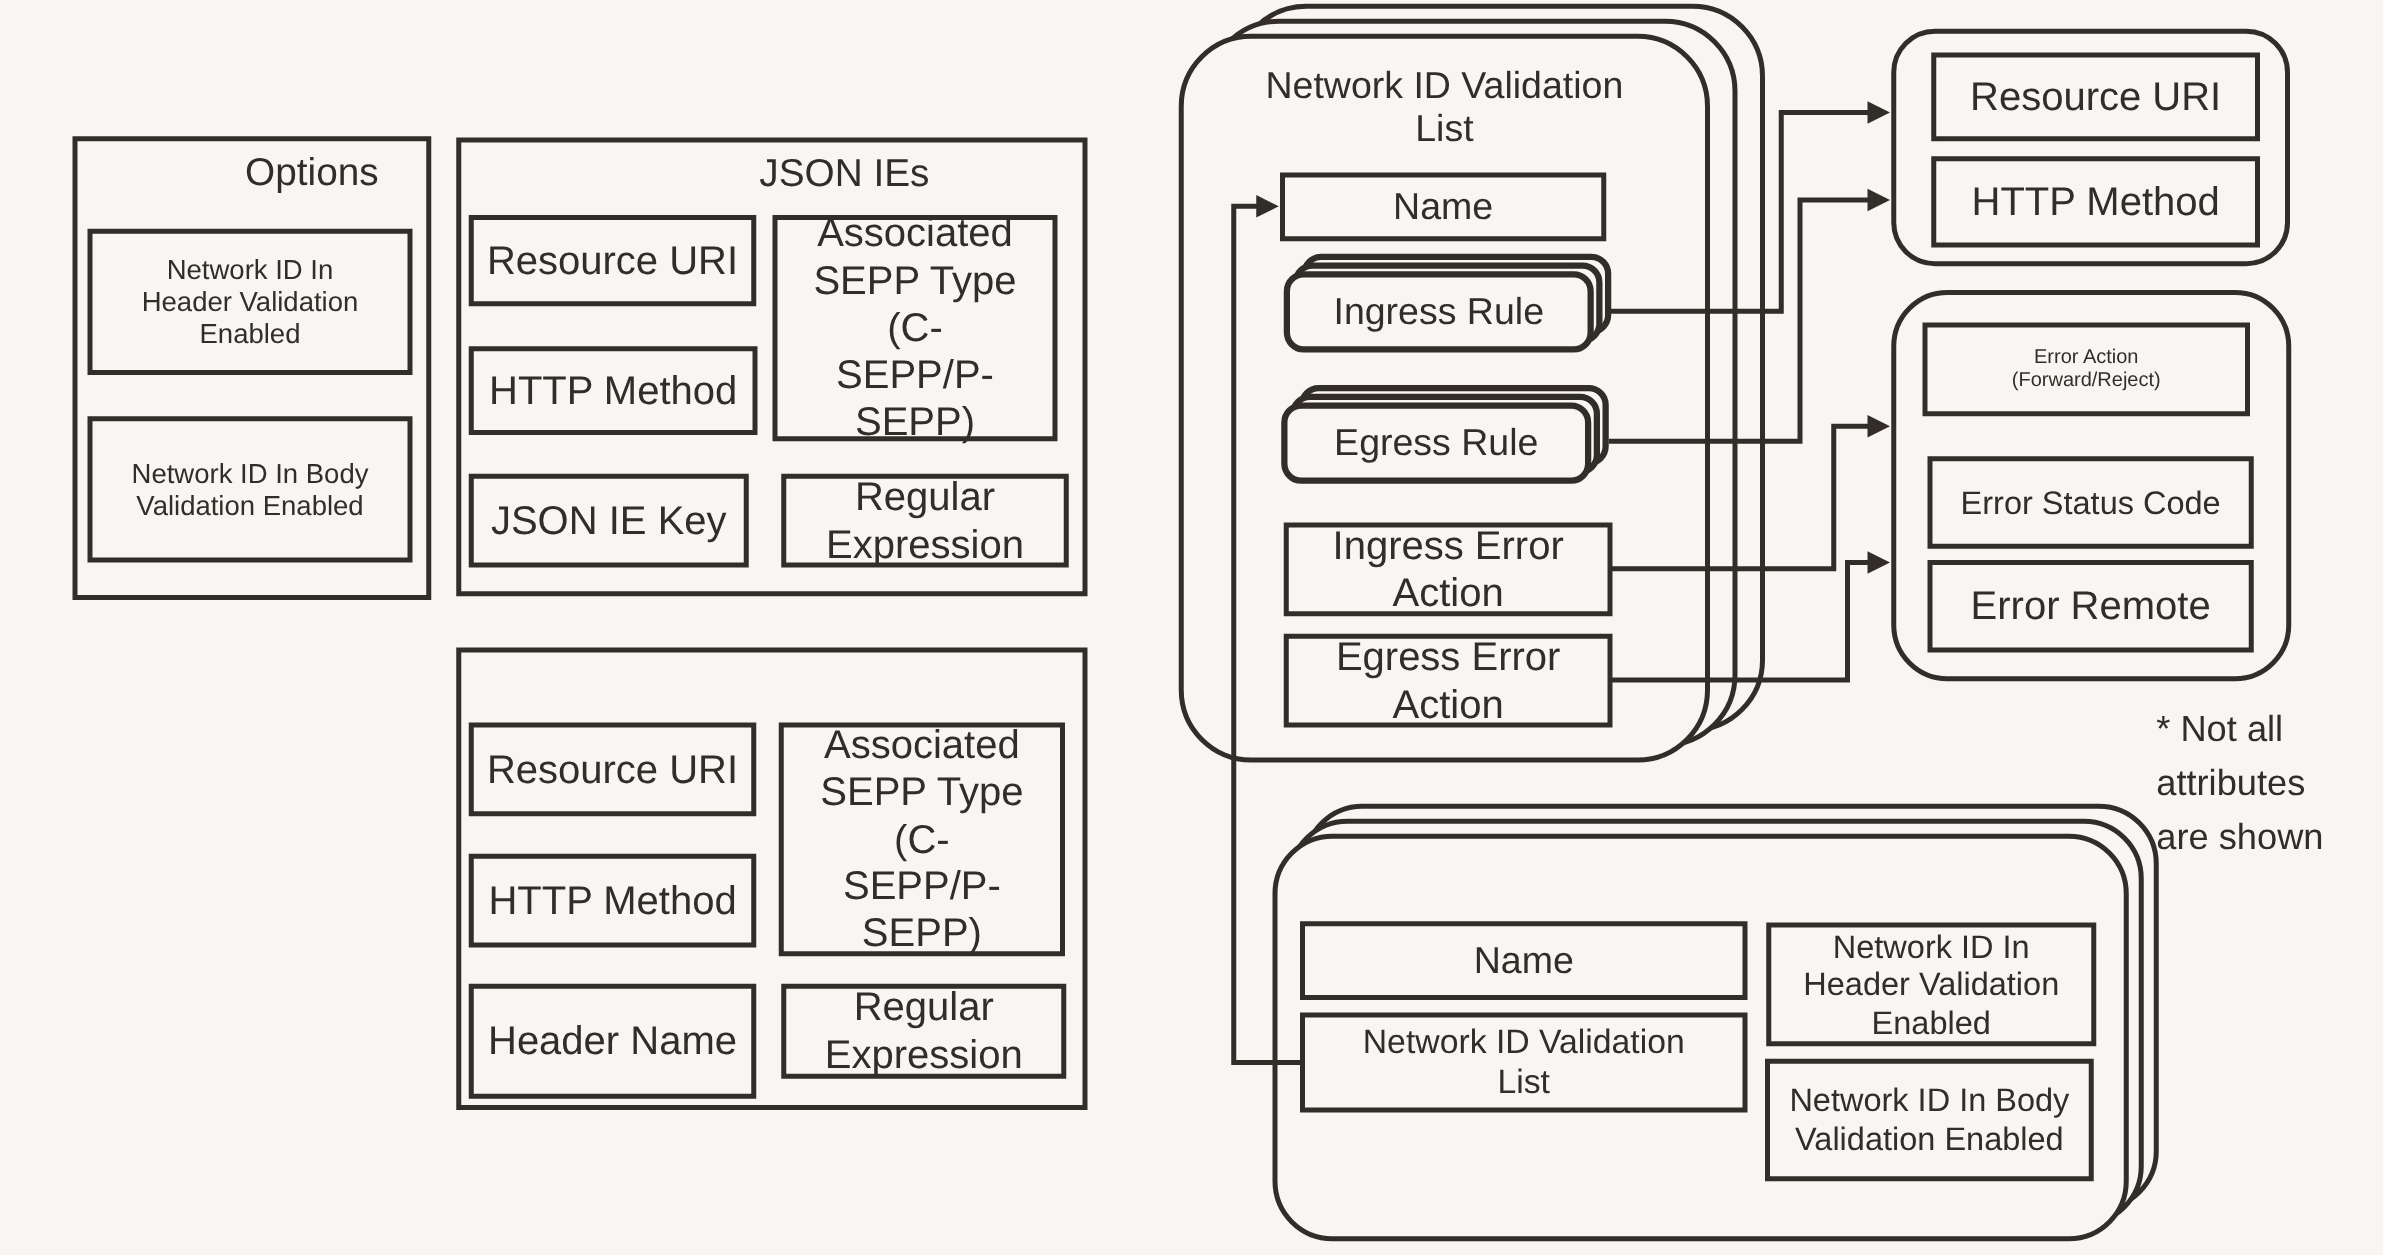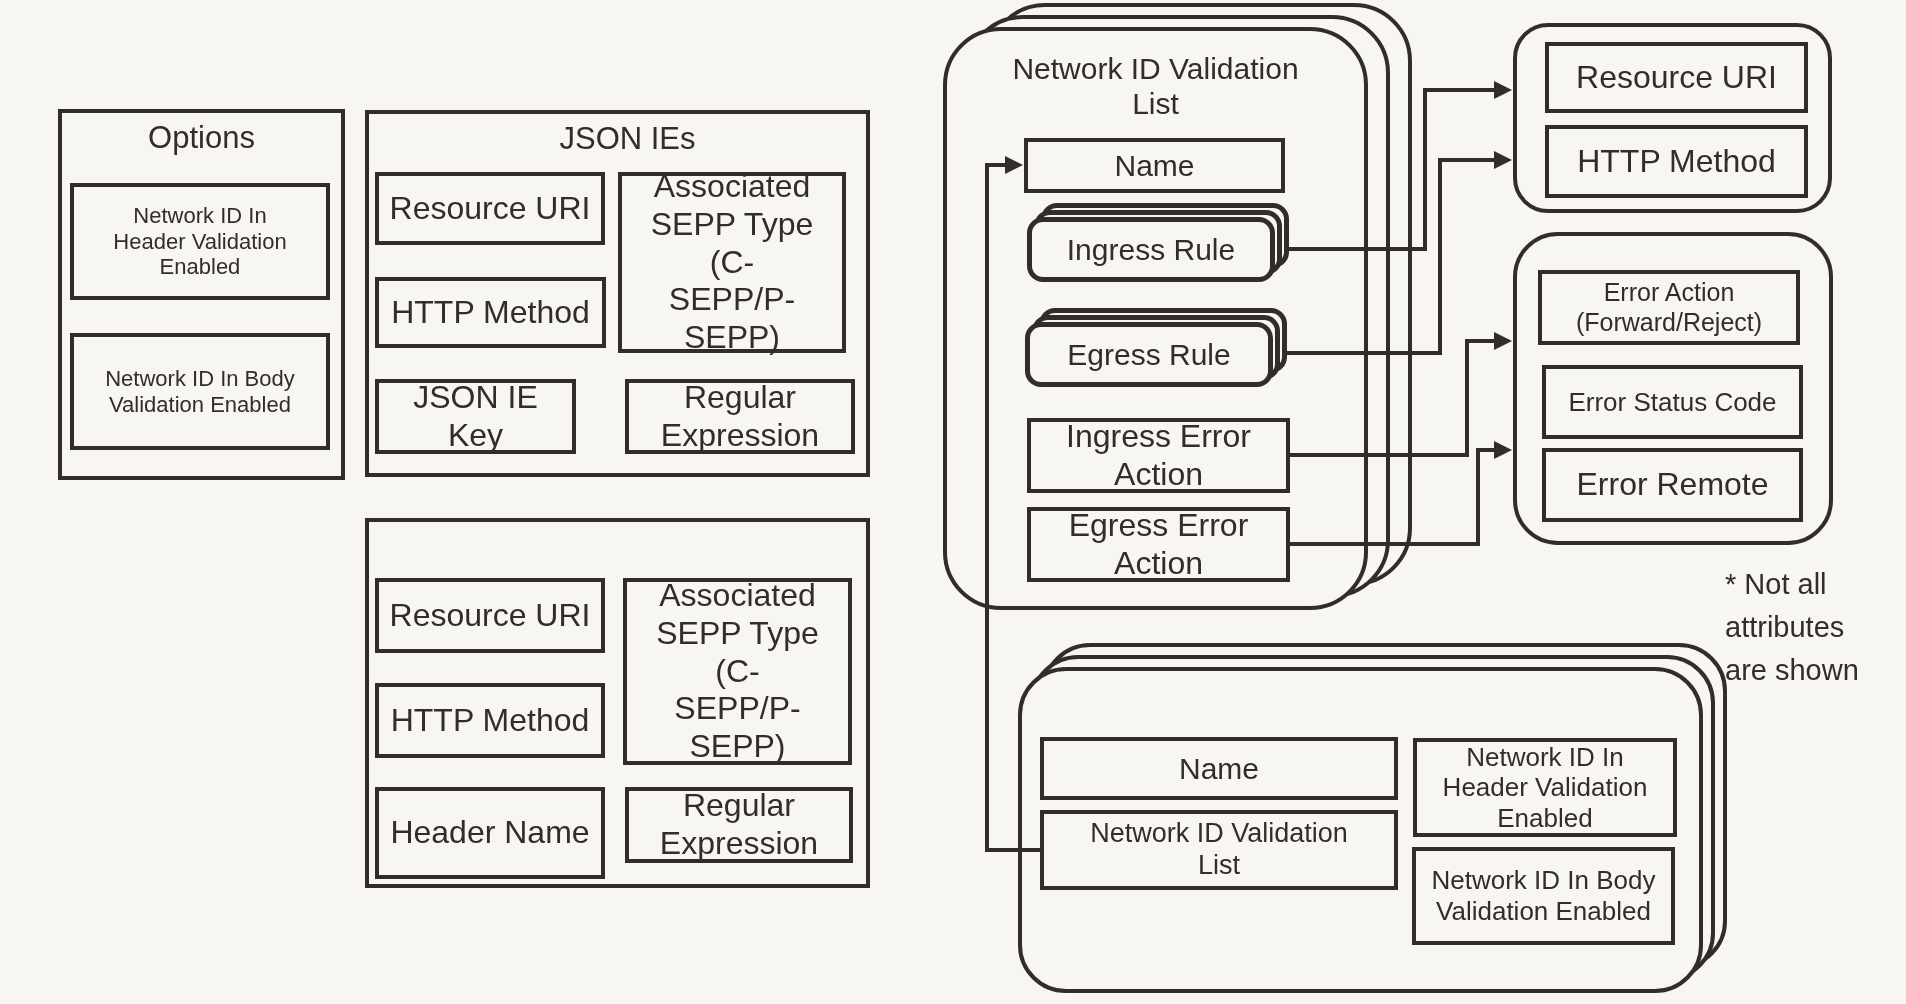--- a/index.html
+++ b/index.html
@@ -26,27 +26,27 @@
     position:absolute;text-align:center;color:var(--ink);
     white-space:pre-line;line-height:1.15;
   }
   .round16{border-radius:16px;}
   .round35{border-radius:35px;}
   .round45{border-radius:45px;}
   .round48{border-radius:48px;}
   .round58{border-radius:58px;}
   .thick{border-width:5px;}
   .f22{font-size:22px;}
-  .f24{font-size:25px;margin-top:12px;}
+  .f24{font-size:16px;}
   .f26{font-size:26px;}
   .f27{font-size:27px;}
   .f28{font-size:32px;}
   .f29{font-size:29px;}
   .f30{font-size:30px;}
-  .f31{font-size:31px;}
+  .f31{font-size:31px;padding-left:48px;}
   .overlay{
     position:absolute;left:0;top:0;z-index:30;pointer-events:none;
   }
   .overlay path{fill:none;stroke:var(--ink);stroke-width:4;}
   .overlay polygon{fill:var(--ink);stroke:none;}
   .note{
     position:absolute;left:1725px;top:563px;width:185px;
     text-align:left;white-space:pre-line;line-height:1.48;color:var(--ink);
   }
 </style>
@@ -60,21 +60,21 @@
   <div class="rect txt f22" style="left:70px;top:183px;width:260px;height:117px">Network ID In
 Header Validation
 Enabled</div>
   <div class="rect txt f22" style="left:70px;top:333px;width:260px;height:117px">Network ID In Body
 Validation Enabled</div>
 
   <div class="rect" style="left:365px;top:110px;width:505px;height:367px"></div>
   <div class="label f31" style="left:375px;top:121px;width:505px">JSON IEs</div>
   <div class="rect txt f28" style="left:375px;top:172px;width:230px;height:73px">Resource URI</div>
   <div class="rect txt f28" style="left:375px;top:277px;width:231px;height:71px">HTTP Method</div>
-  <div class="rect txt f28" style="left:375px;top:379px;width:201px;height:75px">JSON IE Key</div>
+  <div class="rect txt f28" style="left:375px;top:379px;width:224px;height:75px">JSON IE Key</div>
   <div class="rect txt f28" style="left:618px;top:172px;width:228px;height:181px">Associated
 SEPP Type (C-
 SEPP/P-SEPP)</div>
   <div class="rect txt f28" style="left:625px;top:379px;width:230px;height:75px">Regular
 Expression</div>
 
   <div class="rect" style="left:365px;top:518px;width:505px;height:370px"></div>
   <div class="rect txt f28" style="left:375px;top:578px;width:230px;height:75px">Resource URI</div>
   <div class="rect txt f28" style="left:375px;top:683px;width:230px;height:75px">HTTP Method</div>
   <div class="rect txt f28" style="left:375px;top:787px;width:230px;height:92px">Header Name</div>

